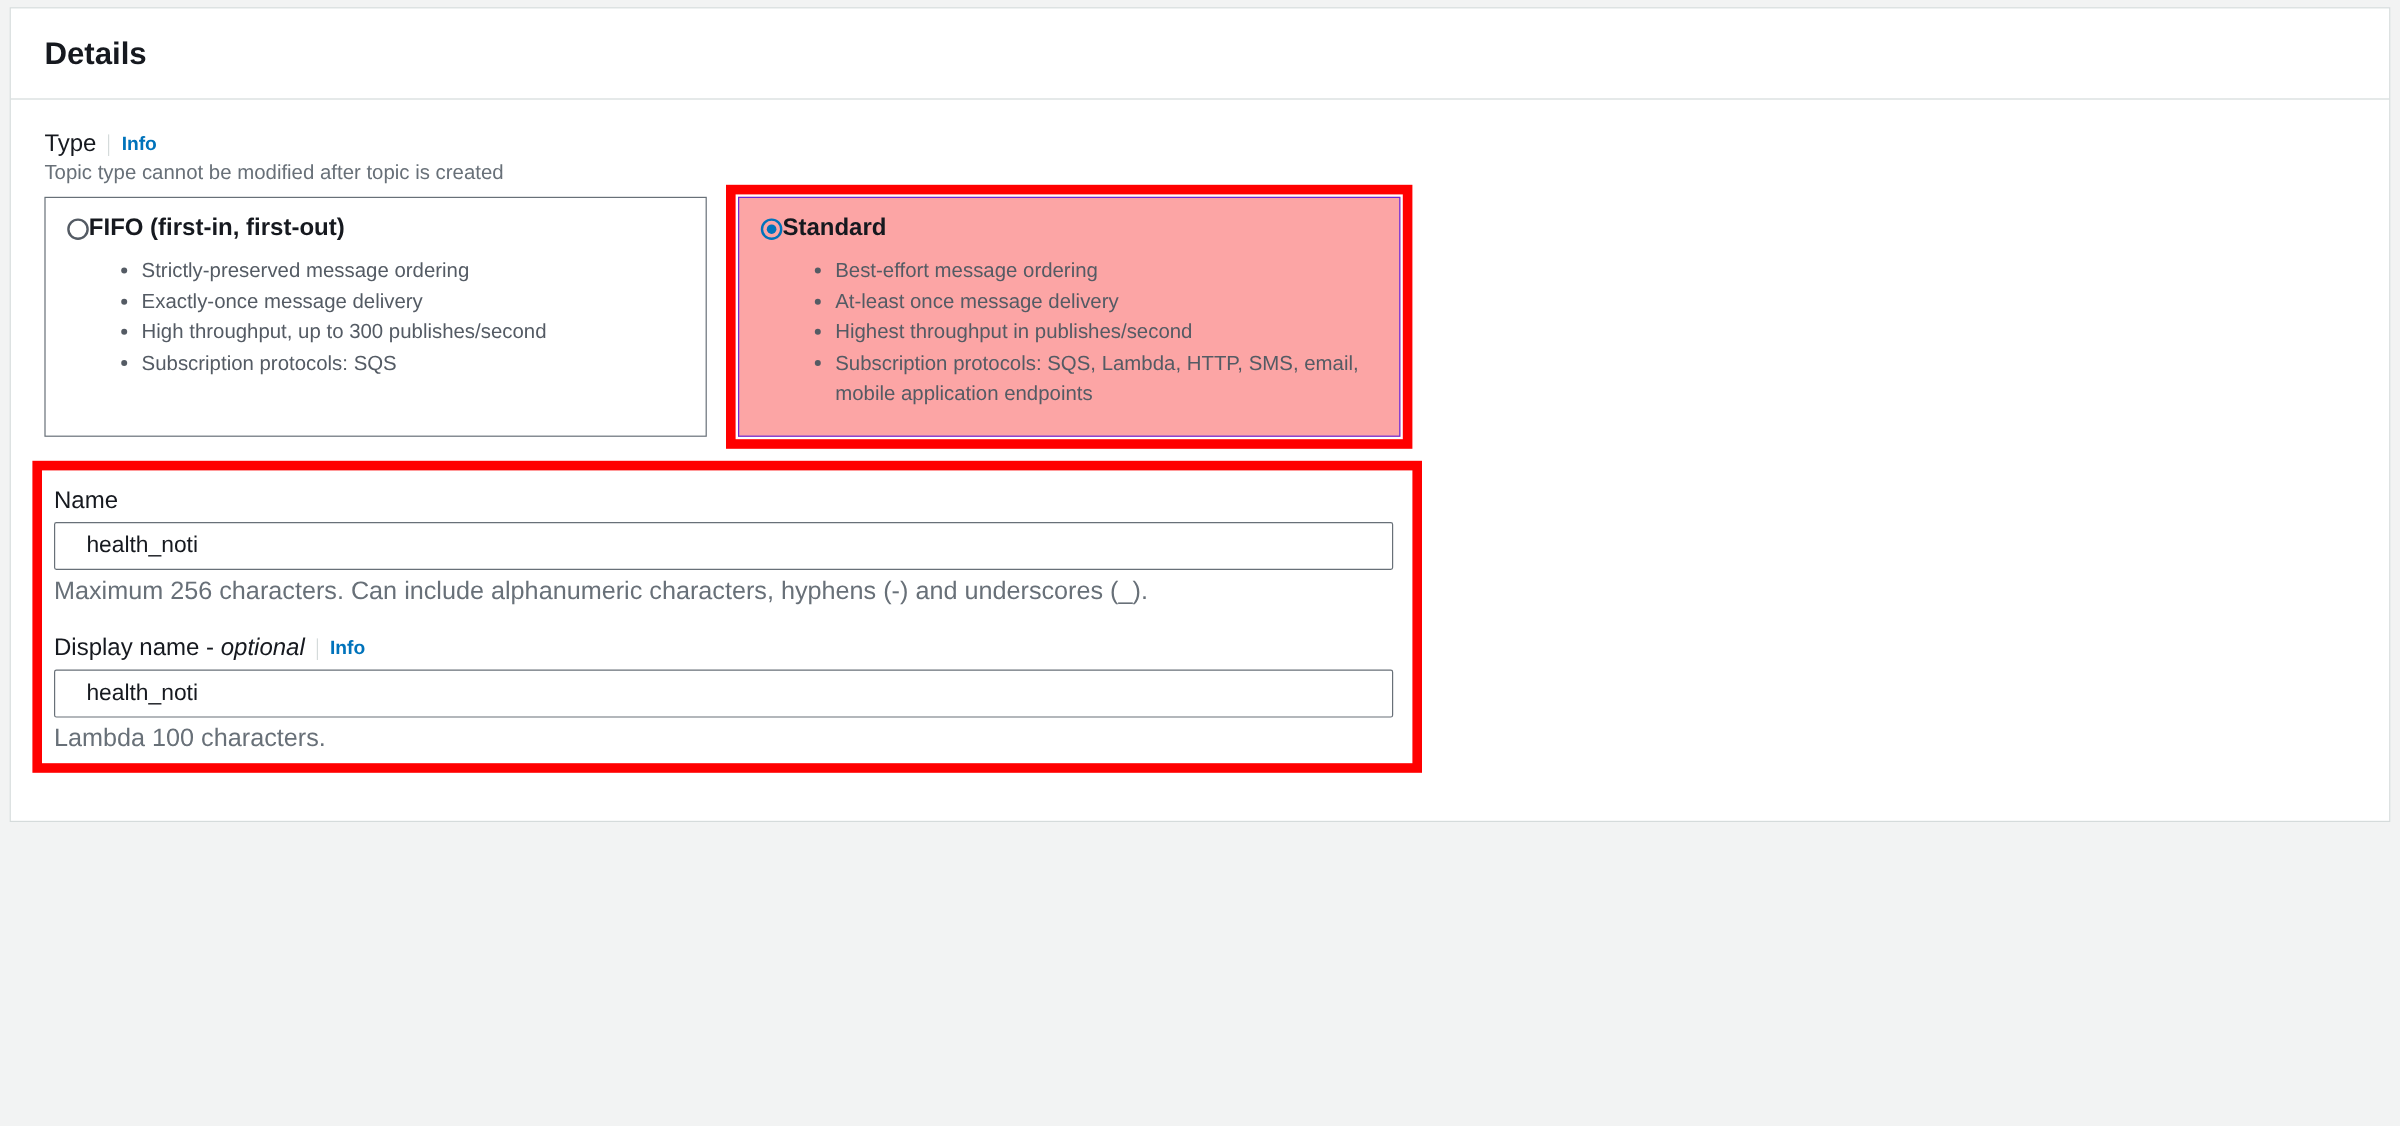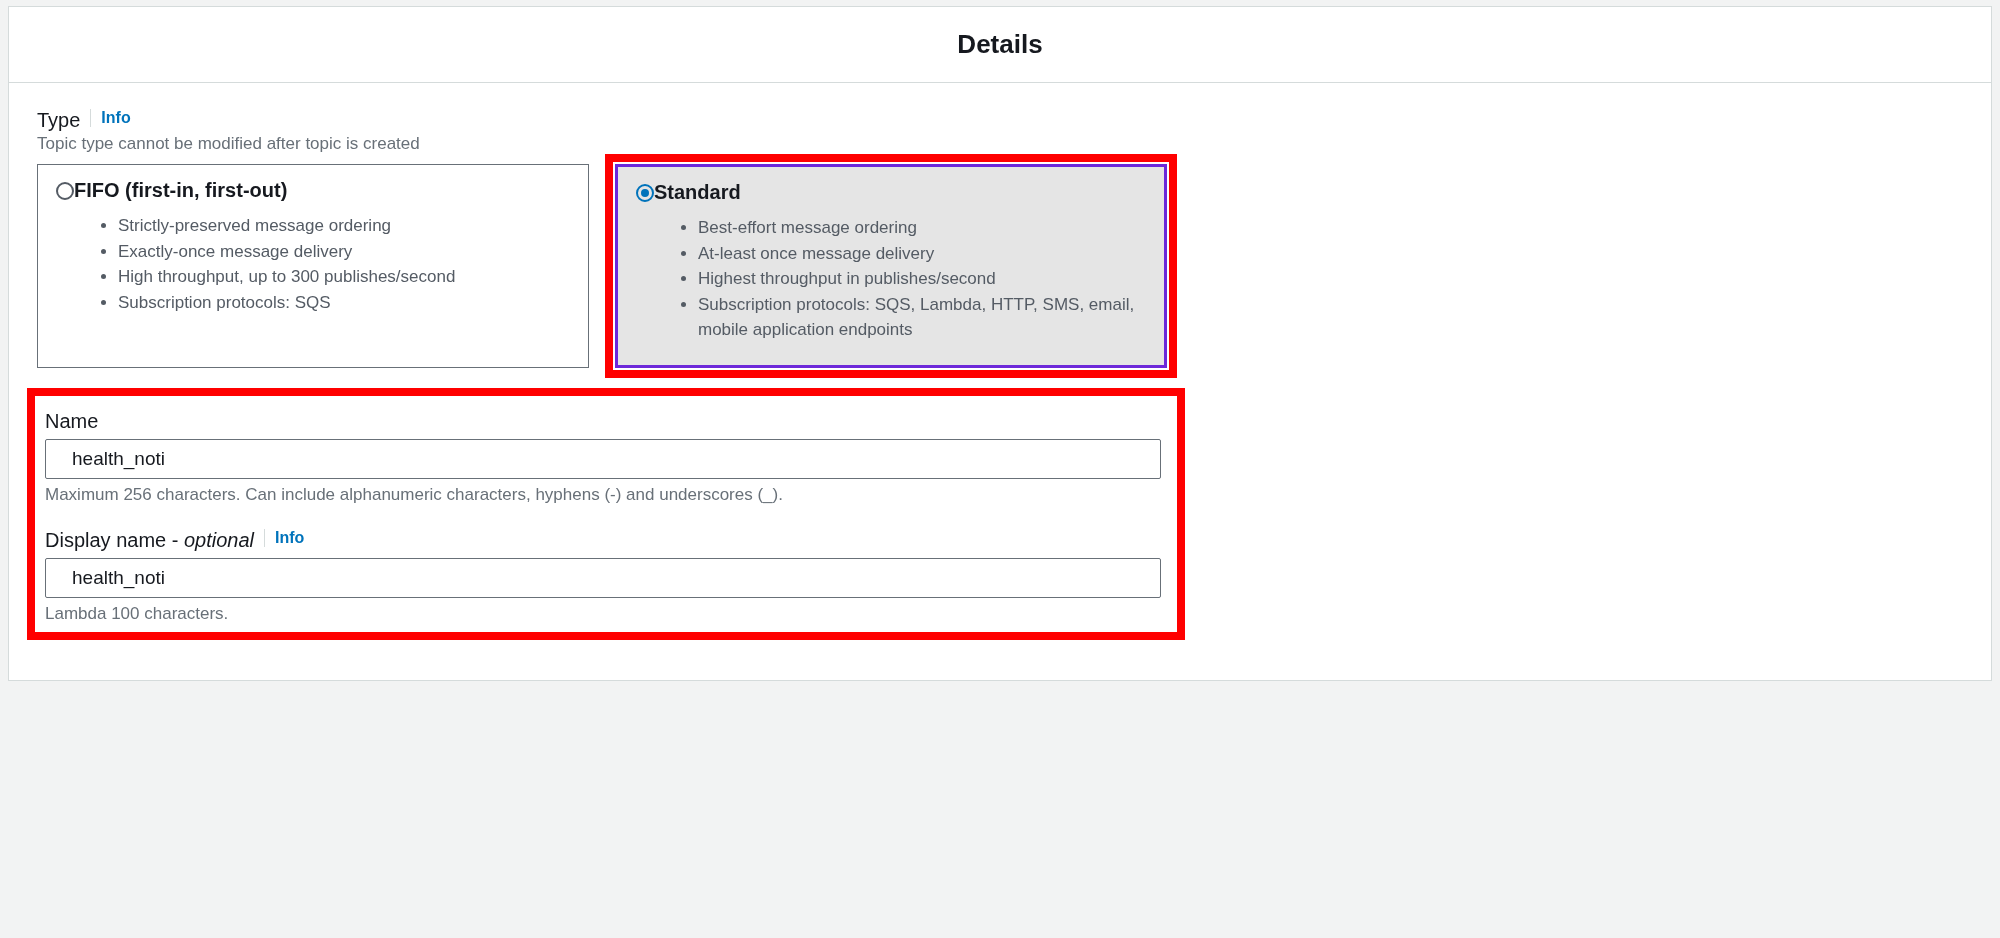--- a/index.html
+++ b/index.html
@@ -13,34 +13,33 @@
   .page {
     padding: 6px 8px;
   }
   .panel {
     background: #fff;
     border: 1px solid #d5dbdb;
   }
   .panel-header {
     padding: 22px 28px;
     border-bottom: 1px solid #d5dbdb;
-    text-align: center;
   }
   .panel-header h1 {
     margin: 0;
     font-size: 26px;
     font-weight: 800;
     color: #16191f;
   }
   .panel-body {
     padding: 26px 28px 40px;
   }
   .field-label-row {
     display: flex;
-    align-items: flex-start;
+    align-items: center;
     gap: 10px;
     margin: 0 0 2px;
     font-size: 20px;
     color: #16191f;
   }
   .vsep {
     width: 1px; height: 18px; background: #d5dbdb;
   }
   .info-link {
     color: #0073bb;
@@ -60,22 +59,22 @@
     max-width: 1130px;
   }
   
   .type-card {
     border: 1px solid #687078;
     padding: 14px 18px 22px;
     cursor: pointer;
     background: #fff;
   }
   .type-card.selected {
-    border: 3px solid #6d28d9;
-    background: #e5e5e5;
+    border: 1px solid #6d28d9;
+    background: #fca5a5;
   }
   .type-title-row {
     display: flex;
     align-items: center;
     font-size: 20px;
     font-weight: 700;
     color: #16191f;
     margin-bottom: 12px;
   }
   .radio {
@@ -127,21 +126,21 @@
     border: 1px solid #687078;
     border-radius: 2px;
     color: #16191f;
     margin-top: 4px;
   }
 
   .optional { font-style: italic; font-weight: 400; color: #16191f; margin-top: 40px; }
 
   .below-helper {
     color: #687078;
-    font-size: 17px;
+    font-size: 21px;
     margin: 6px 0 0;
   }
 </style>
 </head>
 <body>
 
 <div class="page">
   <div class="panel">
     <div class="panel-header">
       <h1>Details</h1>

